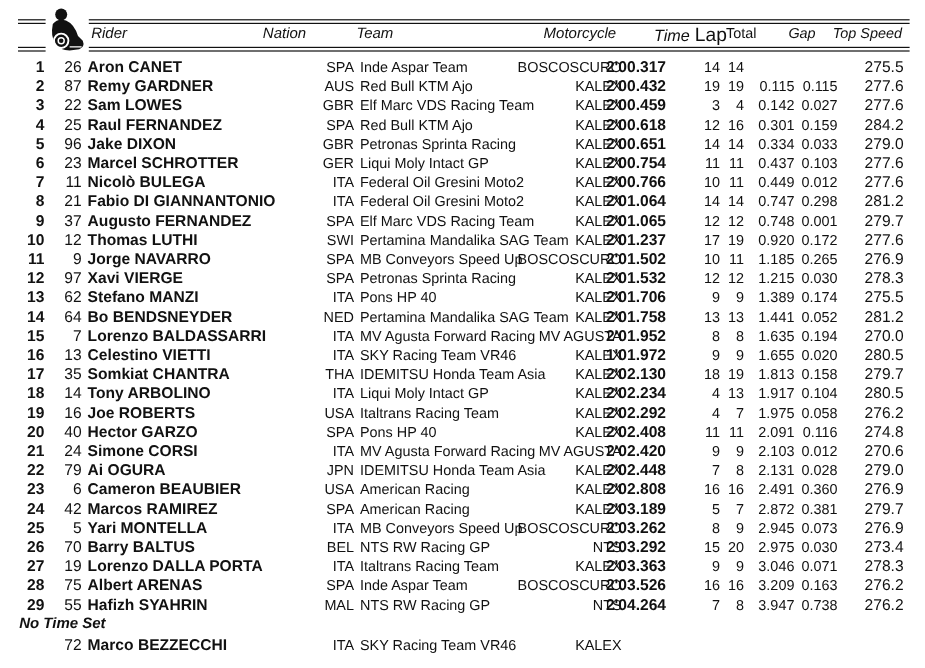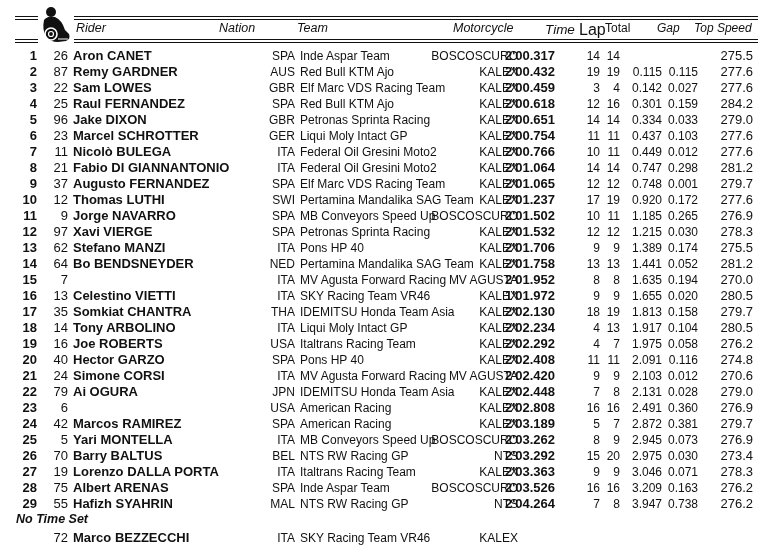--- a/index.html
+++ b/index.html
@@ -254,20 +254,21 @@
       <span class="time">2'01.758</span>
       <span class="lap">13</span>
       <span class="tot">13</span>
       <span class="gap1">1.441</span>
       <span class="gap2">0.052</span>
       <span class="spd">281.2</span>
     </div>
     <div class="row" style="top: 224px;">
       <span class="pos">15</span>
       <span class="num">7</span>
+      <span class="name">Lorenzo BALDASSARRI</span>
       <span class="nat">ITA</span>
       <span class="team">MV Agusta Forward Racing</span>
       <span class="moto">MV AGUSTA</span>
       <span class="time">2'01.952</span>
       <span class="lap">8</span>
       <span class="tot">8</span>
       <span class="gap1">1.635</span>
       <span class="gap2">0.194</span>
       <span class="spd">270.0</span>
     </div>
@@ -365,20 +366,21 @@
       <span class="time">2'02.448</span>
       <span class="lap">7</span>
       <span class="tot">8</span>
       <span class="gap1">2.131</span>
       <span class="gap2">0.028</span>
       <span class="spd">279.0</span>
     </div>
     <div class="row" style="top: 352px;">
       <span class="pos">23</span>
       <span class="num">6</span>
+      <span class="name">Cameron BEAUBIER</span>
       <span class="nat">USA</span>
       <span class="team">American Racing</span>
       <span class="moto">KALEX</span>
       <span class="time">2'02.808</span>
       <span class="lap">16</span>
       <span class="tot">16</span>
       <span class="gap1">2.491</span>
       <span class="gap2">0.360</span>
       <span class="spd">276.9</span>
     </div>

